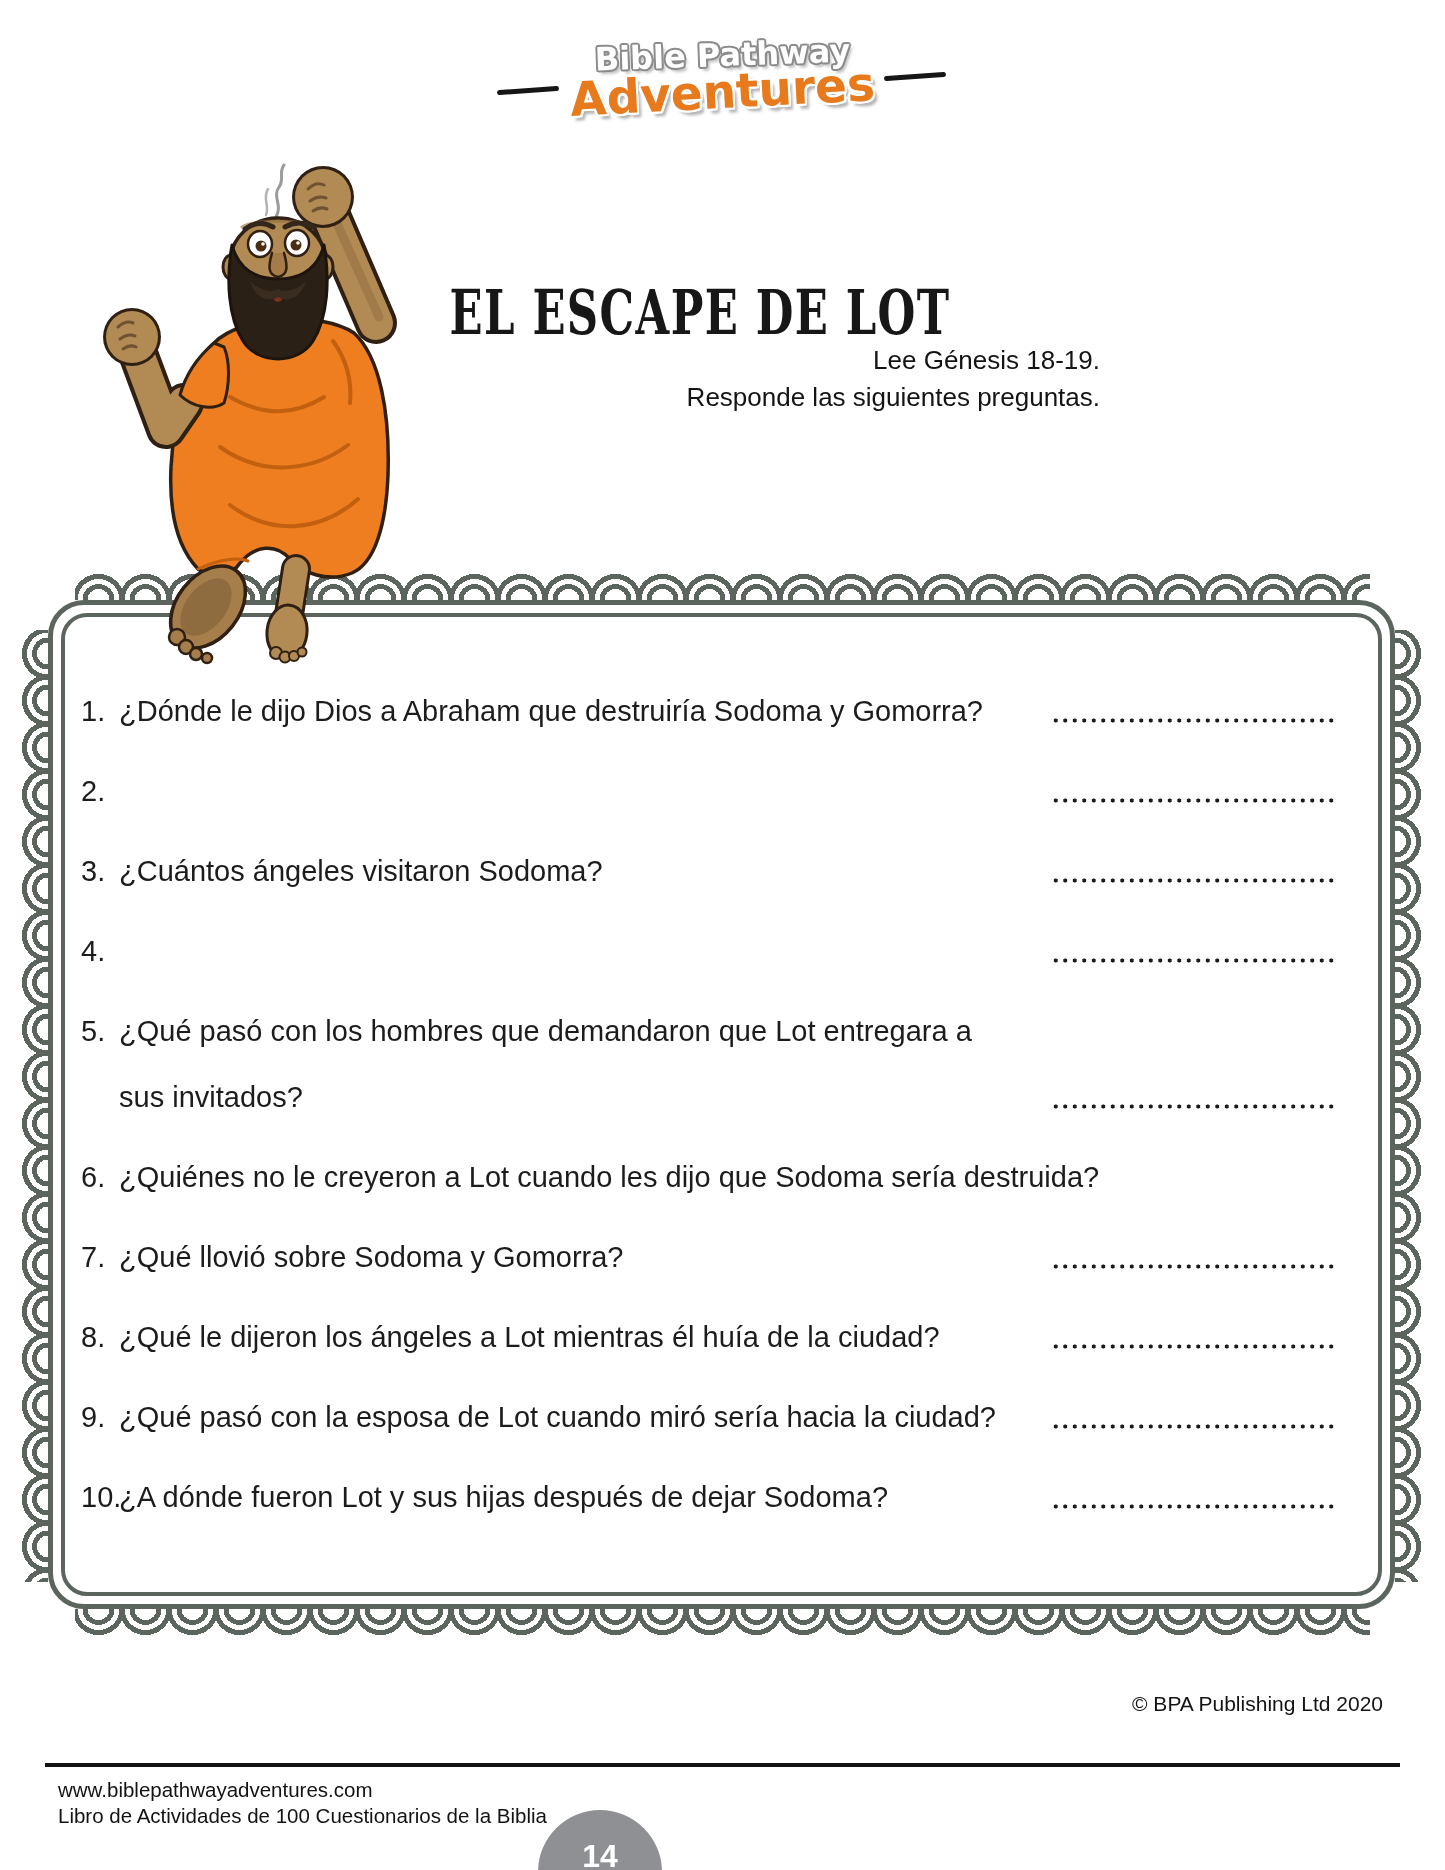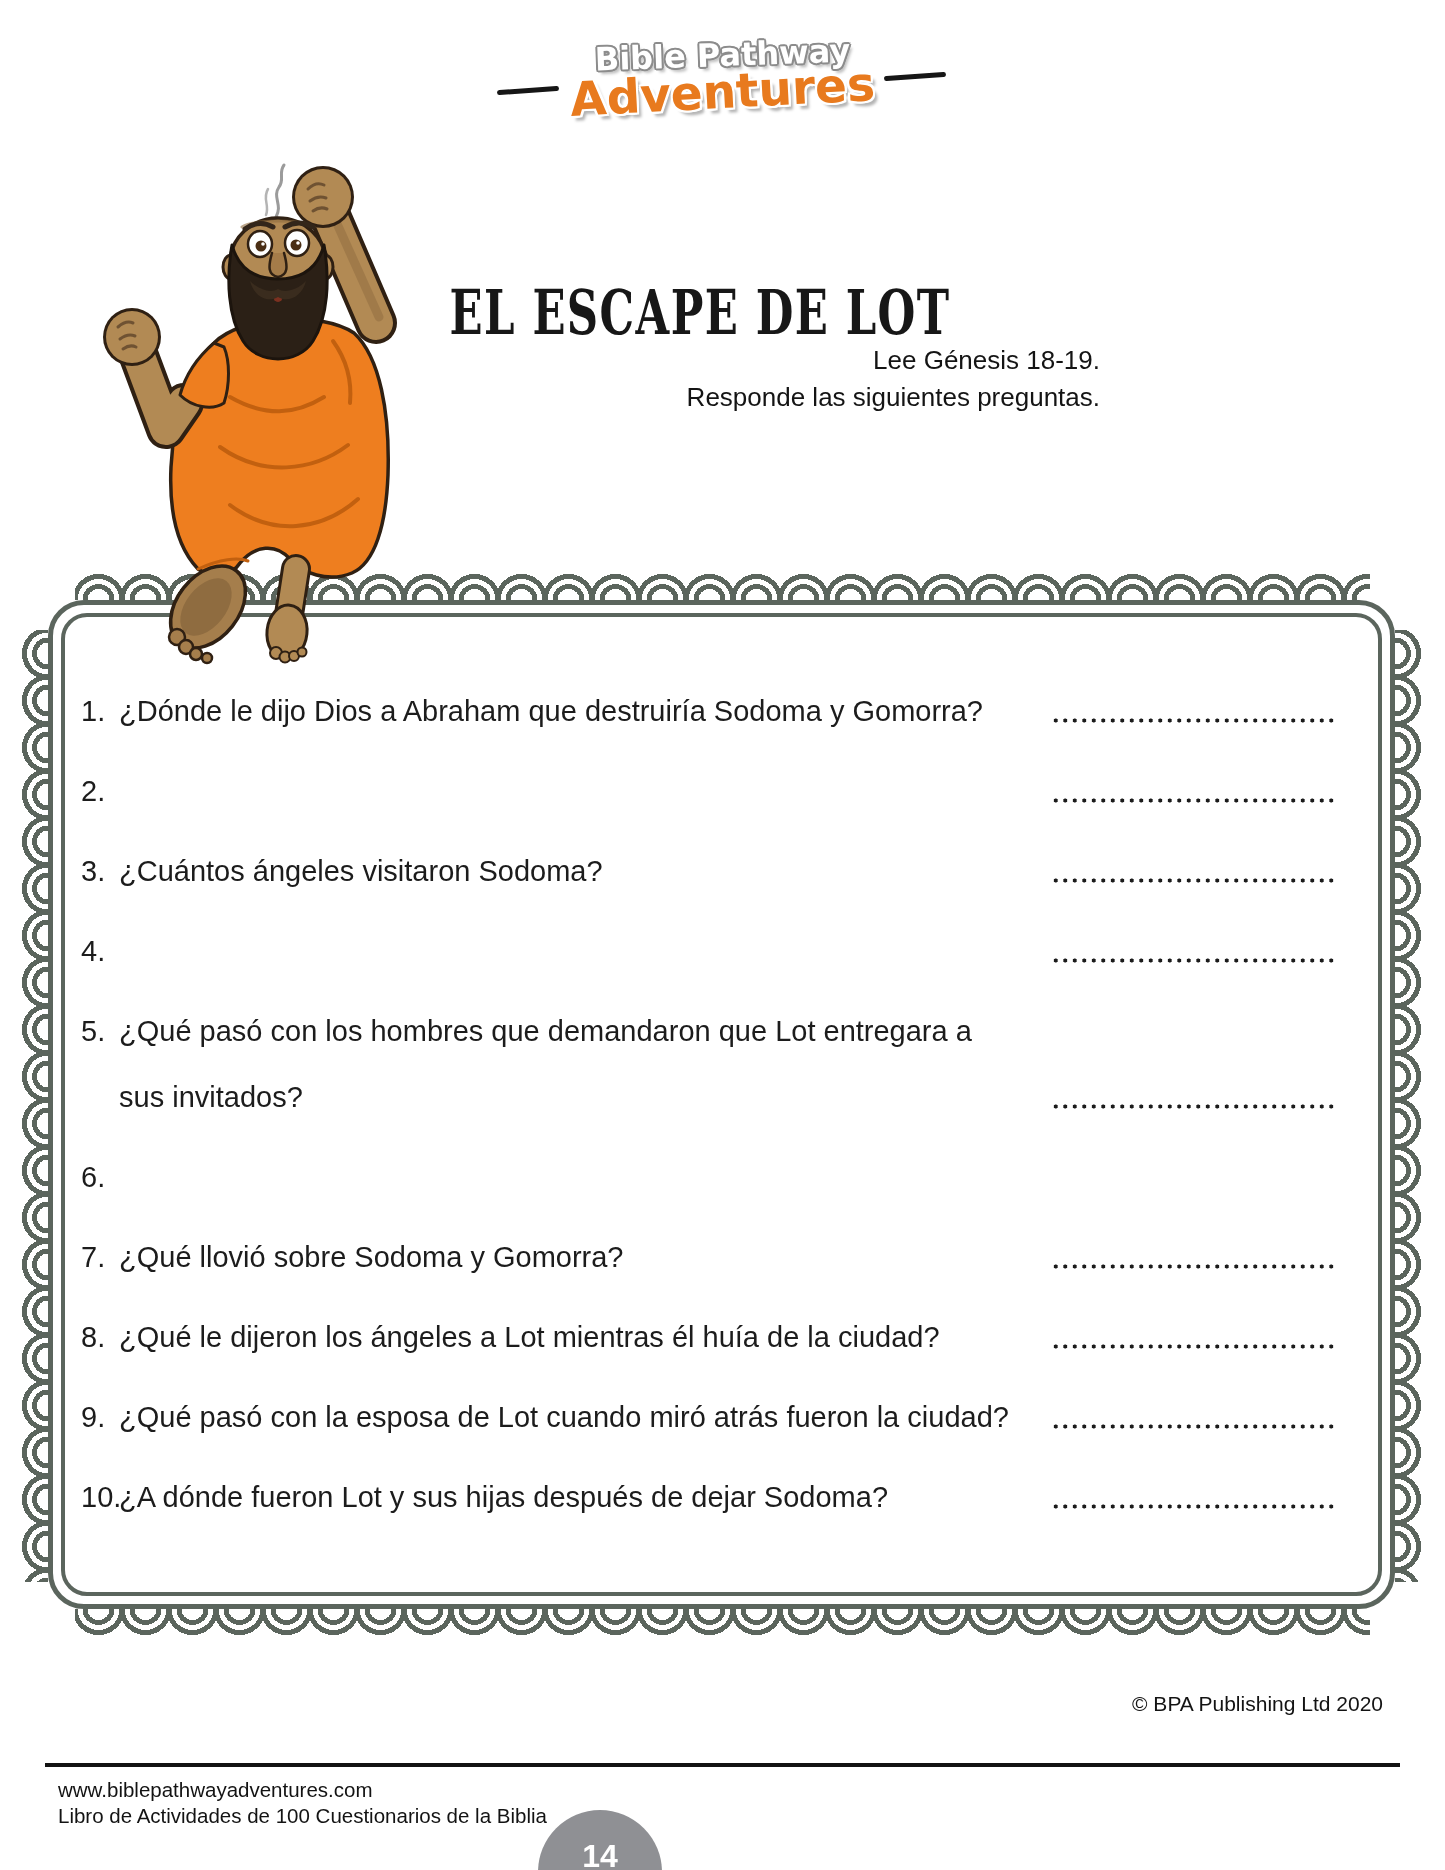--- a/index.html
+++ b/index.html
@@ -177,37 +177,38 @@
         </div>
 
         <div class="q-row">
           <span class="q-num"></span>
           <span class="q-text">sus invitados?</span>
           <span class="dots"></span>
         </div>
 
         <div class="q-row">
           <span class="q-num">6.</span>
+          <span class="q-text">¿Quiénes no le creyeron a Lot cuando les dijo que Sodoma sería destruida?</span>
         </div>
 
         <div class="q-row">
           <span class="q-num">7.</span>
           <span class="q-text">¿Qué llovió sobre Sodoma y Gomorra?</span>
           <span class="dots"></span>
         </div>
 
         <div class="q-row">
           <span class="q-num">8.</span>
           <span class="q-text">¿Qué le dijeron los ángeles a Lot mientras él huía de la ciudad?</span>
           <span class="dots"></span>
         </div>
 
         <div class="q-row">
           <span class="q-num">9.</span>
-          <span class="q-text">¿Qué pasó con la esposa de Lot cuando miró atrás fueron la ciudad?</span>
+          <span class="q-text">¿Qué pasó con la esposa de Lot cuando miró sería hacia la ciudad?</span>
           <span class="dots"></span>
         </div>
 
         <div class="q-row">
           <span class="q-num">10.</span>
           <span class="q-text">¿A dónde fueron Lot y sus hijas después de dejar Sodoma?</span>
           <span class="dots"></span>
         </div>
 
       </div>

